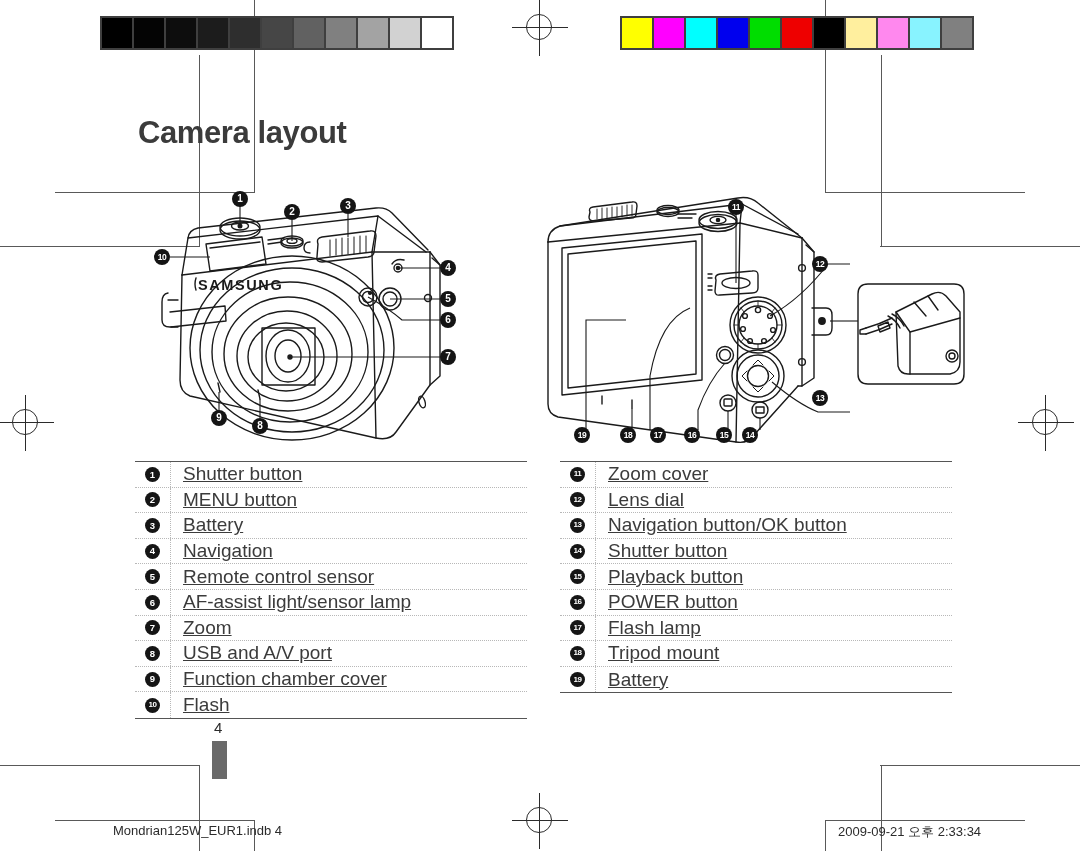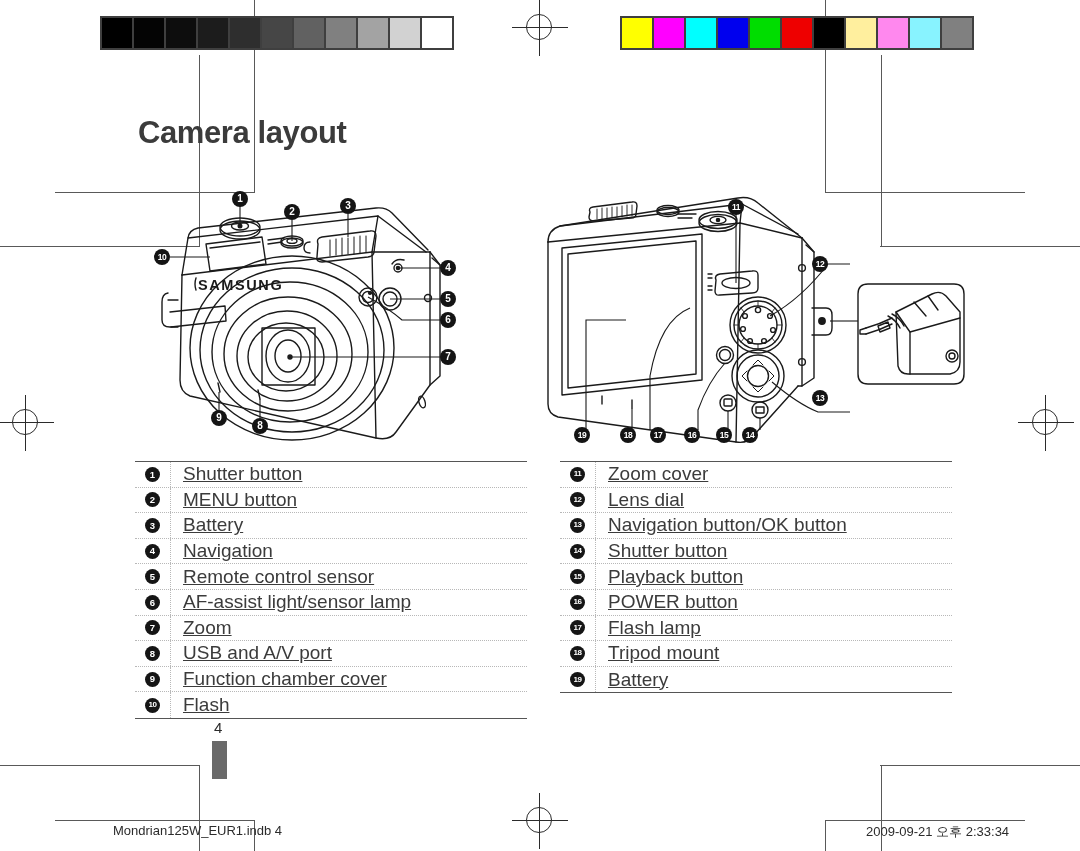--- a/index.html
+++ b/index.html
@@ -175,21 +175,20 @@
     color: #2b2b2b;
     white-space: nowrap;
   }
   #footer-right {
     position: absolute;
     left: 838px;
     top: 823px;
     font-size: 13px;
     color: #2b2b2b;
     white-space: nowrap;
-    margin-left: 28px;
   }
 
   
   .callout {
     position: absolute;
     width: 16px;
     height: 16px;
     border-radius: 50%;
     background: #141414;
     color: #fff;

